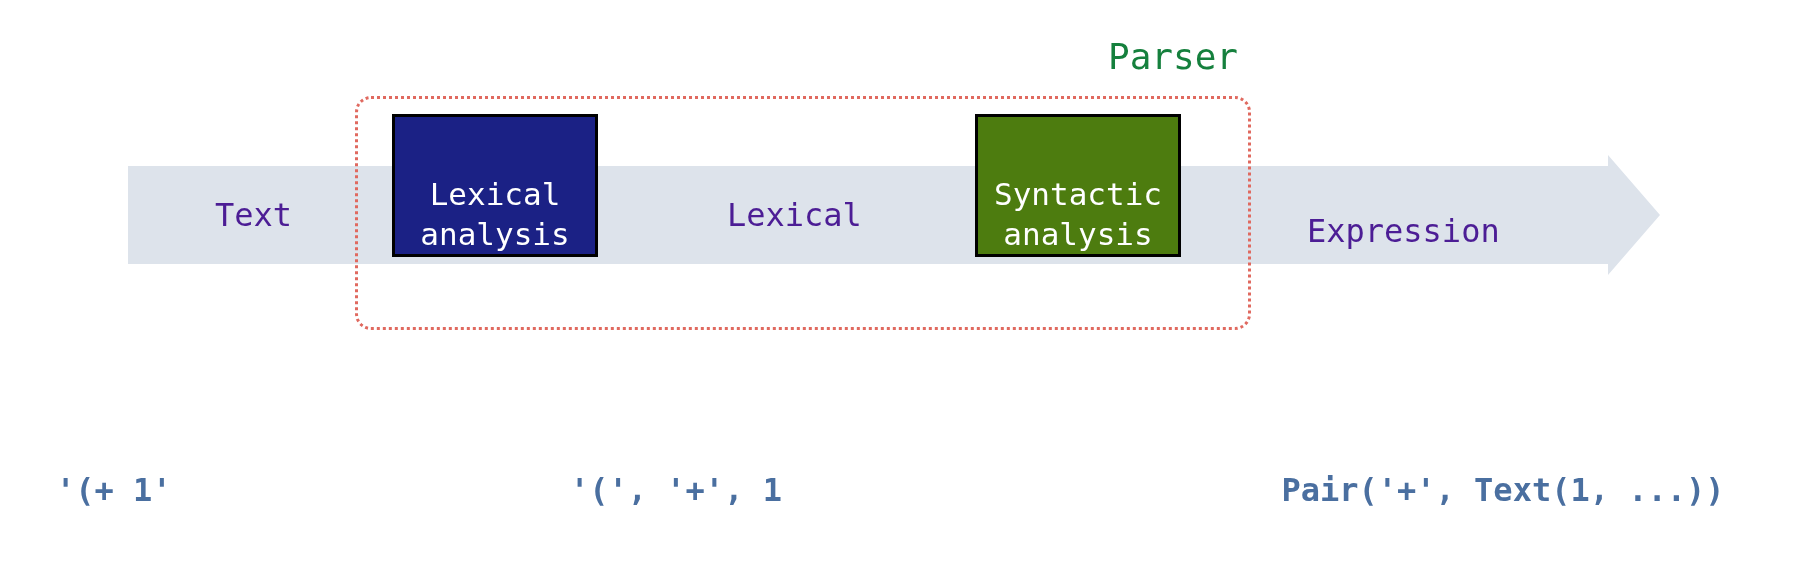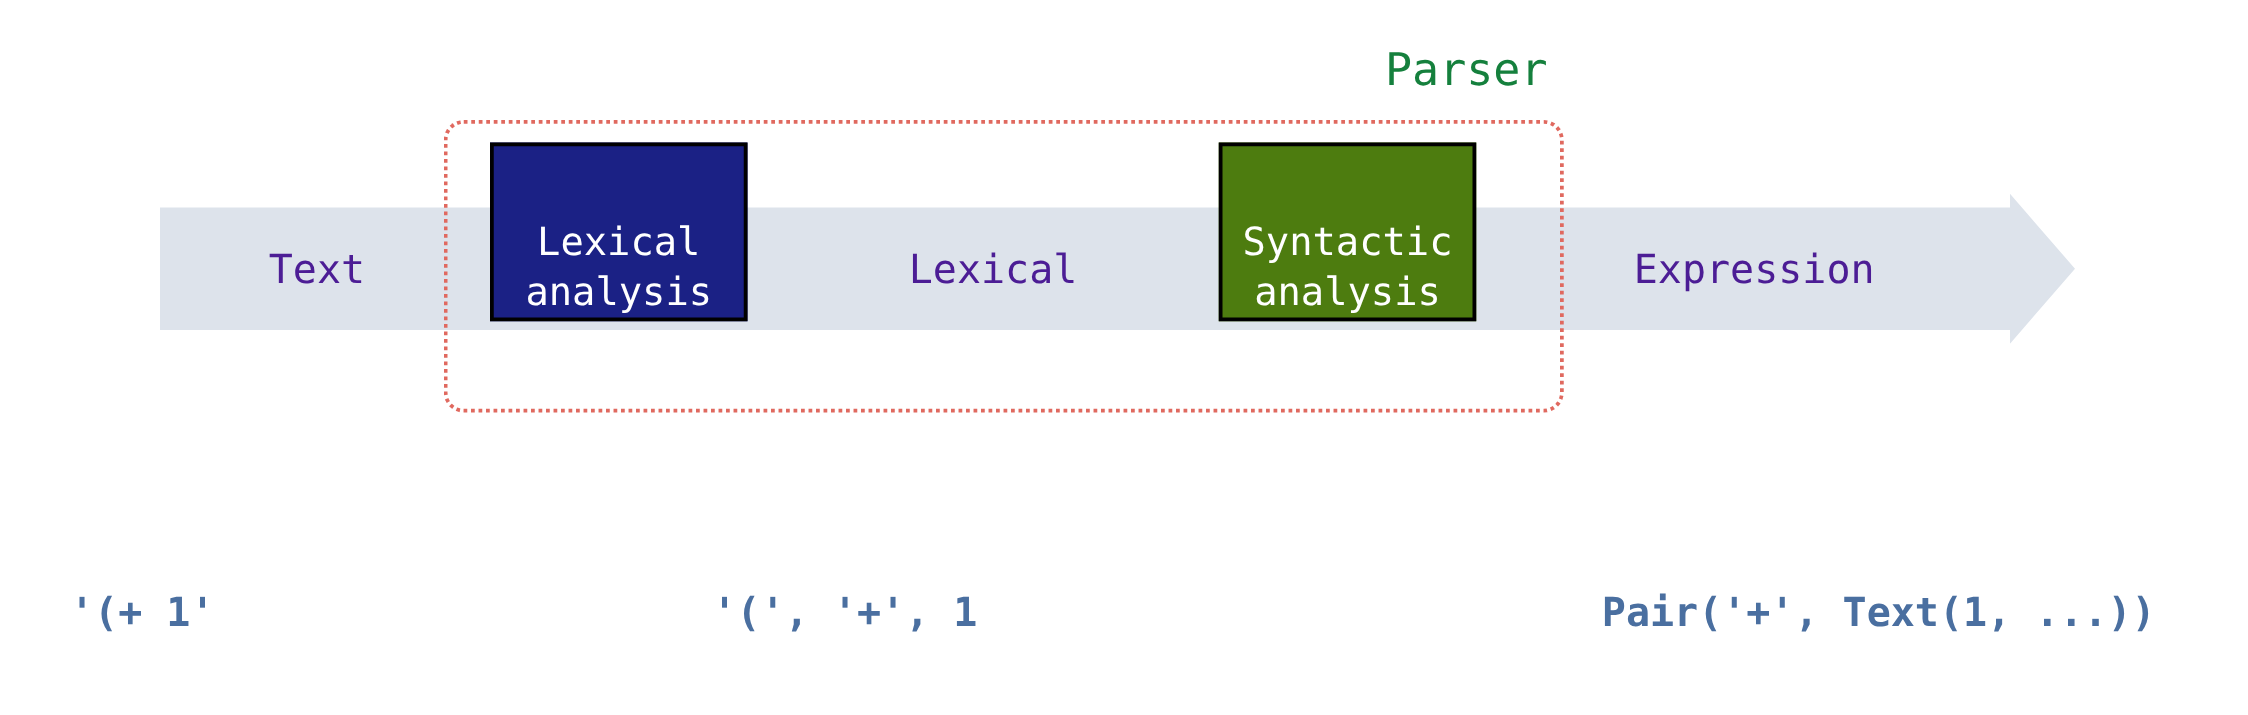--- a/index.html
+++ b/index.html
@@ -31,21 +31,21 @@
     font-family: "DejaVu Sans Mono", monospace;
     font-size: 32px;
     color: #4c1d95;
     white-space: nowrap;
     top: 196px;
     line-height: 38px;
     text-align: right;
   }
   #label-text       { left: 215px; }
   #label-tokens     { left: 727px; }
-  #label-expression { left: 1307px; }
+  #label-expression { left: 1307px; margin-top: 16px; }
 
   
   #parser-group {
     position: absolute;
     left: 355px;
     top: 96px;
     width: 896px;
     height: 234px;
     border: 3px dotted #e0695f;
     border-radius: 16px;

